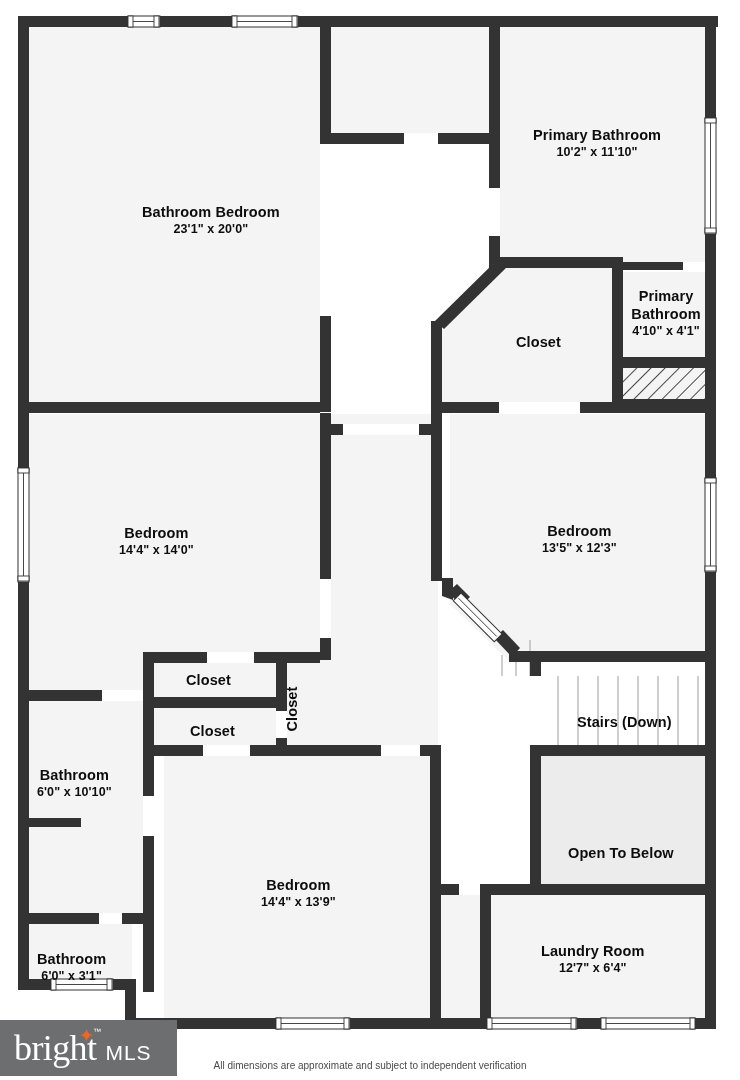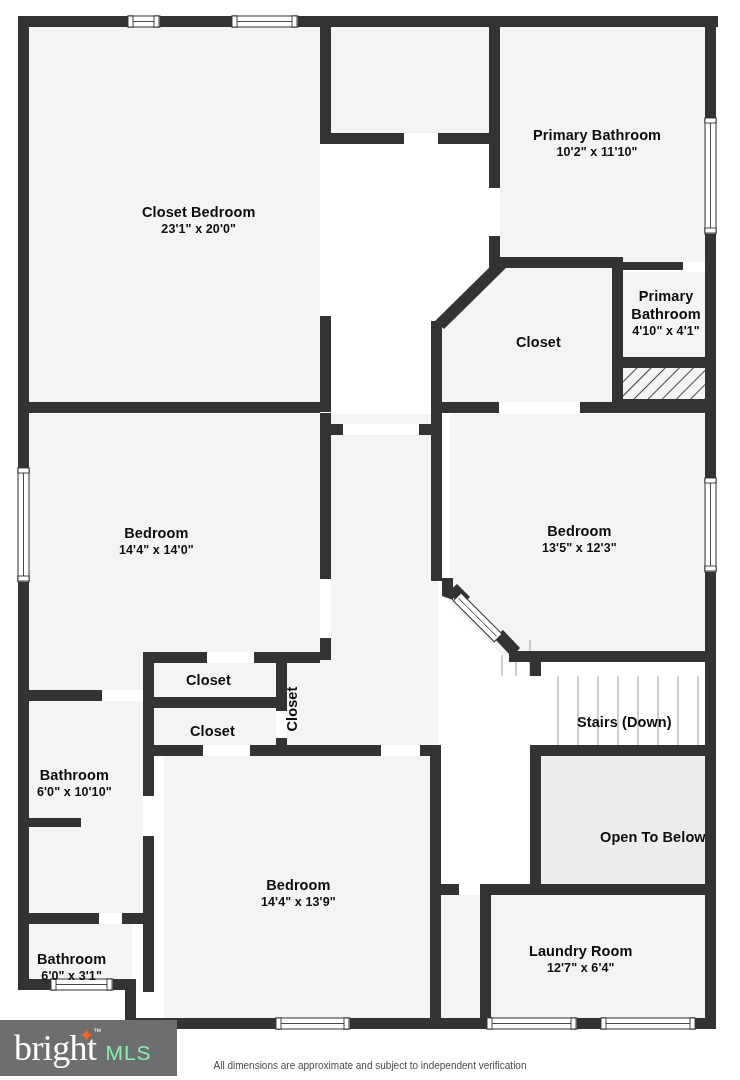--- a/index.html
+++ b/index.html
@@ -89,21 +89,21 @@
     position: absolute;
     right: -4px;
     top: 0px;
     font-size: 8px;
     color: #ffffff;
     font-family: "Liberation Sans", sans-serif;
   }
   .logo-mls {
     font-family: "Liberation Sans", sans-serif;
     font-size: 21px;
-    color: #86efac;
+    color: #ffffff;
     letter-spacing: 1px;
     margin-left: 9px;
   }
   #disclaimer {
     position: absolute;
     left: 0;
     top: 1060px;
     width: 740px;
     text-align: center;
     font-size: 10px;
@@ -353,21 +353,21 @@
 
       <rect x="381" y="745" width="39" height="11"></rect>
 
       <rect x="459" y="884" width="21" height="11"></rect>
 
       <rect x="99" y="913" width="23" height="11"></rect>
     </g>
   </svg>
 
   <div class="room-label" style="left:0; top:0; transform: translate(142px, 203px);">
-    <div class="room-name">Closet Bedroom</div>
+    <div class="room-name">Bathroom Bedroom</div>
     <div class="room-dims">23'1" x 20'0"</div>
   </div>
 
 
   <div class="room-label" style="left:0; top:0; transform: translate(533px, 126px);">
     <div class="room-name">Primary Bathroom</div>
     <div class="room-dims">10'2" x 11'10"</div>
   </div>
 
   <div class="room-label" style="left:0; top:0; transform: translate(628px, 287px); width:76px; white-space:normal;">
@@ -413,25 +413,25 @@
 
   <div class="room-label" style="left:0; top:0; transform: translate(261px, 876px);">
     <div class="room-name">Bedroom</div>
     <div class="room-dims">14'4" x 13'9"</div>
   </div>
 
   <div class="room-label" style="left:0; top:8px; transform: translate(577px, 705px);">
     <div class="room-name">Stairs (Down)</div>
   </div>
 
-  <div class="room-label" style="left:0; top:0; transform: translate(568px, 828px); margin-left: 32px;">
+  <div class="room-label" style="left:0; top:16px; transform: translate(568px, 828px);">
     <div class="room-name">Open To Below</div>
   </div>
 
-  <div class="room-label" style="left:0; top:0; transform: translate(529px, 942px);">
+  <div class="room-label" style="left:12px; top:0; transform: translate(529px, 942px);">
     <div class="room-name">Laundry Room</div>
     <div class="room-dims">12'7" x 6'4"</div>
   </div>
 
   <div id="mls-logo">
     <div class="logo-inner">
       <span class="logo-bright">
         <span>bright</span>
         <span class="logo-star">✦</span>
         <span class="logo-tm">™</span>

